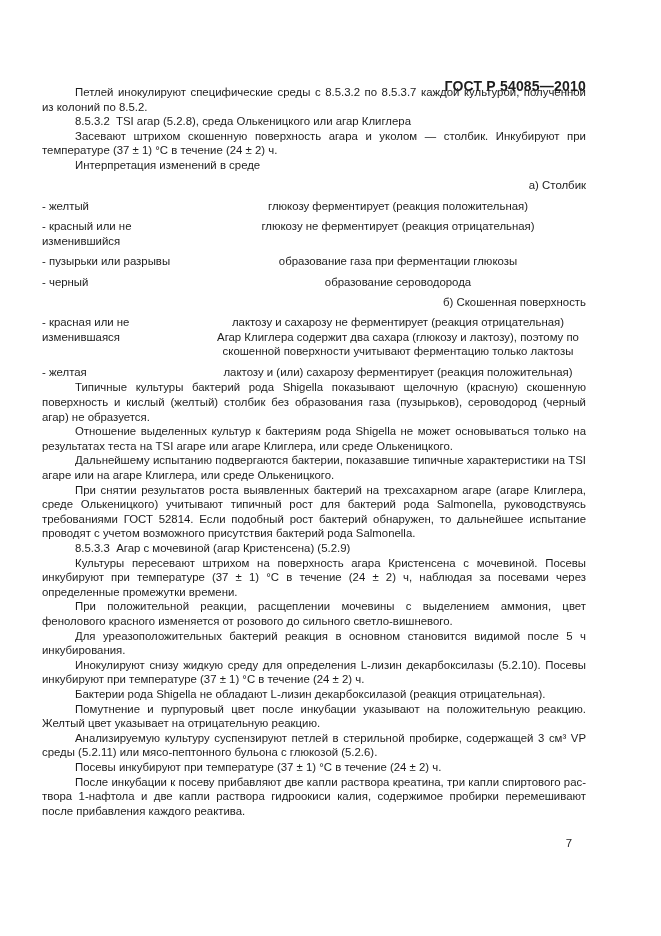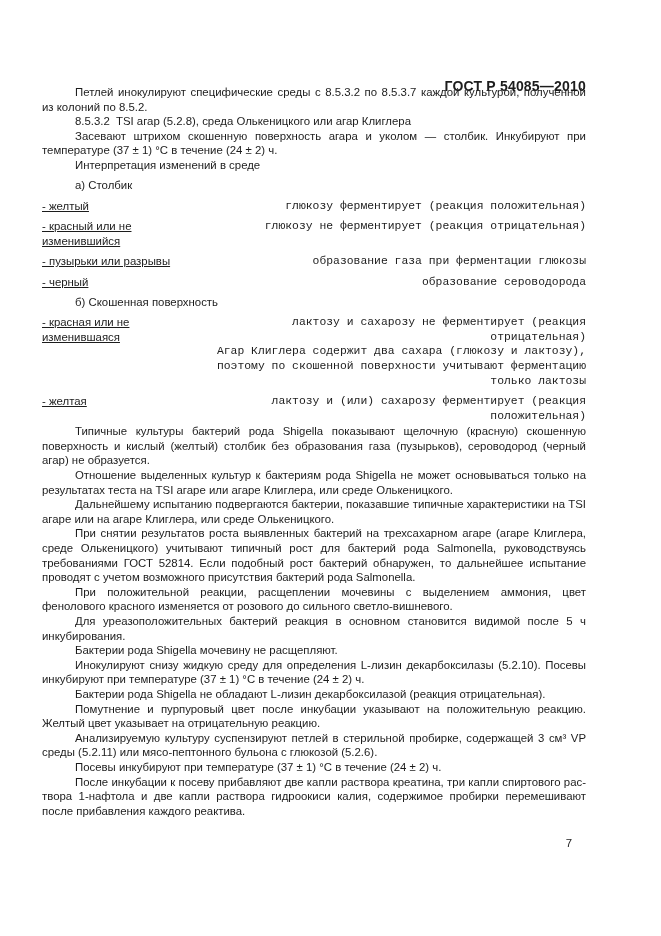--- a/index.html
+++ b/index.html
@@ -32,36 +32,35 @@
     width: 544px;
   }
   .content p {
     text-align: justify;
     text-indent: 33px;
     hyphens: manual;
   }
   .def-heading {
     text-indent: 33px;
     padding-top: 5.8px;
+    text-align: right;
   }
   .def-list { }
   .def-row {
     display: flex;
     padding-top: 5.8px;
     align-items: flex-start;
   }
   .def-term {
     flex: 0 0 168px;
     width: 168px;
-    text-decoration: underline;
   }
   .def-desc {
     flex: 1 1 auto;
-    text-align: right;
-    font-family: Liberation Mono, monospace;
+    text-align: center;
   }
   .body-paras { margin-top: 1px; }
   .page-number {
     position: absolute;
     top: 836px;
     right: 89px;
     font-size: 11.4px;
     line-height: 14px;
   }
 </style>
@@ -141,27 +140,28 @@
     <div class="body-paras">
 
         <p>Типичные культуры бактерий рода Shigella показывают щелочную (красную) скошенную поверх­ность и кислый (желтый) столбик без образования газа (пузырьков), сероводород (черный агар) не об­разуется.</p>
 
         <p>Отношение выделенных культур к бактериям рода Shigella не может основываться только на ре­зультатах теста на TSI агаре или агаре Клиглера, или среде Олькеницкого.</p>
 
         <p>Дальнейшему испытанию подвергаются бактерии, показавшие типичные характеристики на TSI агаре или на агаре Клиглера, или среде Олькеницкого.</p>
 
         <p>При снятии результатов роста выявленных бактерий на трехсахарном агаре (агаре Клиглера, сре­де Олькеницкого) учитывают типичный рост для бактерий рода Salmonella, руководствуясь требования­ми ГОСТ 52814. Если подобный рост бактерий обнаружен, то дальнейшее испытание проводят с учетом возможного присутствия бактерий рода Salmonella.</p>
 
+        <p>8.5.3.3&nbsp; Агар с мочевиной (агар Кристенсена) (5.2.9)</p>
 
+        <p>Культуры пересевают штрихом на поверхность агара Кристенсена с мочевиной. Посевы инкуби­руют при температуре (37 ± 1) °С в течение (24 ± 2) ч, наблюдая за посевами через определенные про­межутки времени.</p>
 
         <p>При положительной реакции, расщеплении мочевины с выделением аммония, цвет фенолового красного изменяется от розового до сильного светло-вишневого.</p>
 
         <p>Для уреазоположительных бактерий реакция в основном становится видимой после 5 ч инкуби­рования.</p>
 
-        <p>Бактерии рода Shigella мочевину не расщепляют.</p>
 
 
         <p>Инокулируют снизу жидкую среду для определения L-лизин декарбоксилазы (5.2.10). Посевы ин­кубируют при температуре (37 ± 1) °С в течение (24 ± 2) ч.</p>
 
         <p>Бактерии рода Shigella не обладают L-лизин декарбоксилазой (реакция отрицательная).</p>
 
         <p>Помутнение и пурпуровый цвет после инкубации указывают на положительную реакцию. Желтый цвет указывает на отрицательную реакцию.</p>
 
 
         <p>Анализируемую культуру суспензируют петлей в стерильной пробирке, содержащей 3 см³ VP сре­ды (5.2.11) или мясо-пептонного бульона с глюкозой (5.2.6).</p>

